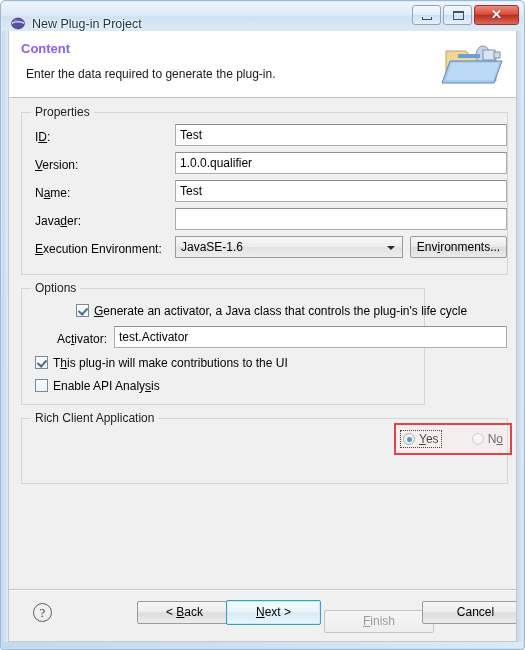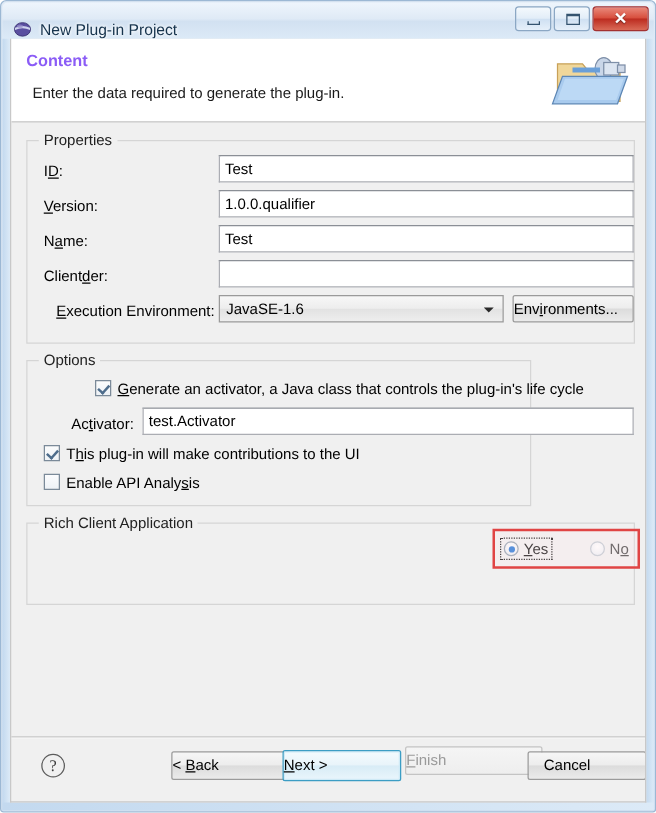--- a/index.html
+++ b/index.html
@@ -212,20 +212,21 @@
   .btn {
     position: absolute;
     box-sizing: border-box;
     height: 23px;
     background: linear-gradient(to bottom, #f6f6f6 0%, #ededed 46%, #dcdcdc 52%, #ebebeb 100%);
     border: 1px solid #9b9b9b;
     border-radius: 2px;
     font-family: "Liberation Sans", sans-serif;
     font-size: 12px;
     color: #000000;
+    text-align: center;
     line-height: 21px;
     white-space: nowrap;
     cursor: default;
   }
   .btn.small { height: 22px; }
 
   
   .cb-row { position: absolute; font-size: 12px; white-space: nowrap; }
   .cb-box {
     display: inline-block;
@@ -387,24 +388,24 @@
 
       <div class="row-label" style="left:26px; top:32px;"><span>I</span><span class="mn">D</span><span>:</span></div>
       <div class="textfield" style="left:166px; top:26px; width:332px;">Test</div>
 
       <div class="row-label" style="left:26px; top:60px;"><span></span><span class="mn">V</span><span>ersion:</span></div>
       <div class="textfield" style="left:166px; top:54px; width:332px;">1.0.0.qualifier</div>
 
       <div class="row-label" style="left:26px; top:88px;"><span>N</span><span class="mn">a</span><span>me:</span></div>
       <div class="textfield" style="left:166px; top:82px; width:332px;">Test</div>
 
-      <div class="row-label" style="left:26px; top:116px;"><span>Client</span><span class="mn">d</span><span>er:</span></div>
+      <div class="row-label" style="left:26px; top:116px;"><span>Java</span><span class="mn">d</span><span>er:</span></div>
       <div class="textfield" style="left:166px; top:110px; width:332px;"></div>
 
-      <div class="row-label" style="left:36px; top:144px;"><span></span><span class="mn">E</span><span>xecution Environment:</span></div>
+      <div class="row-label" style="left:26px; top:144px;"><span></span><span class="mn">E</span><span>xecution Environment:</span></div>
       <div class="combo" style="left:166px; top:138px; width:228px;">
         <span>JavaSE-1.6</span>
         <span class="combo-arrow"></span>
       </div>
       <div class="btn small" style="left:401px; top:138px; width:97px;"><span>Env</span><span class="mn">i</span><span>ronments...</span></div>
 
       <div class="group" style="left:12px; top:190px; width:404px; height:117px;padding-left:16px;">
         <span class="group-title">Options</span>
       </div>
 
@@ -442,19 +443,19 @@
       <div class="red-annotation" style="left:385px; top:325px; width:118px; height:32px;"></div>
 
       <div class="sep" style="top:491px;"></div>
 
       <div class="help-icon" style="left:24px; top:505px;">?</div>
 
       <div class="btn" style="left:128px; top:503px; width:95px;"><span>&lt; </span><span class="mn">B</span><span>ack</span></div>
 
       <div class="btn default" style="left:217px; top:502px; width:95px; height:25px; line-height:23px;"><span></span><span class="mn">N</span><span>ext &gt;</span></div>
 
-      <div class="btn disabled" style="left:315px; top:499px; width:110px;"><span></span><span class="mn">F</span><span>inish</span></div>
+      <div class="btn disabled" style="left:315px; top:512px; width:110px;"><span></span><span class="mn">F</span><span>inish</span></div>
 
       <div class="btn" style="left:413px; top:503px; width:95px;padding-left:12px;"><span>Cancel</span><span class="mn"></span><span></span></div>
 
     </div>
   </div>
 </div>
 
 </body></html>

